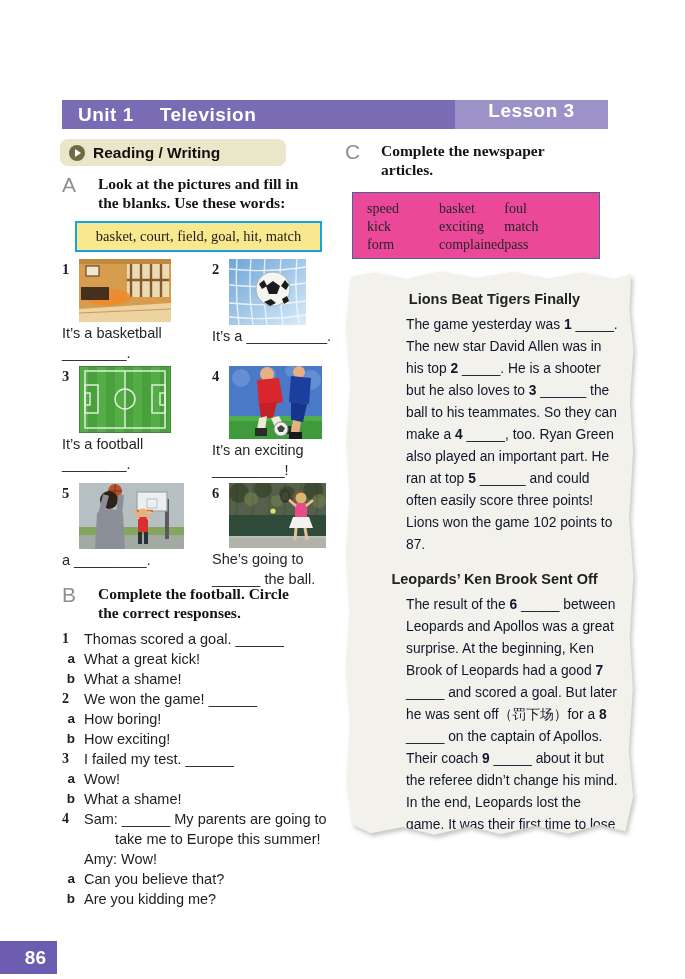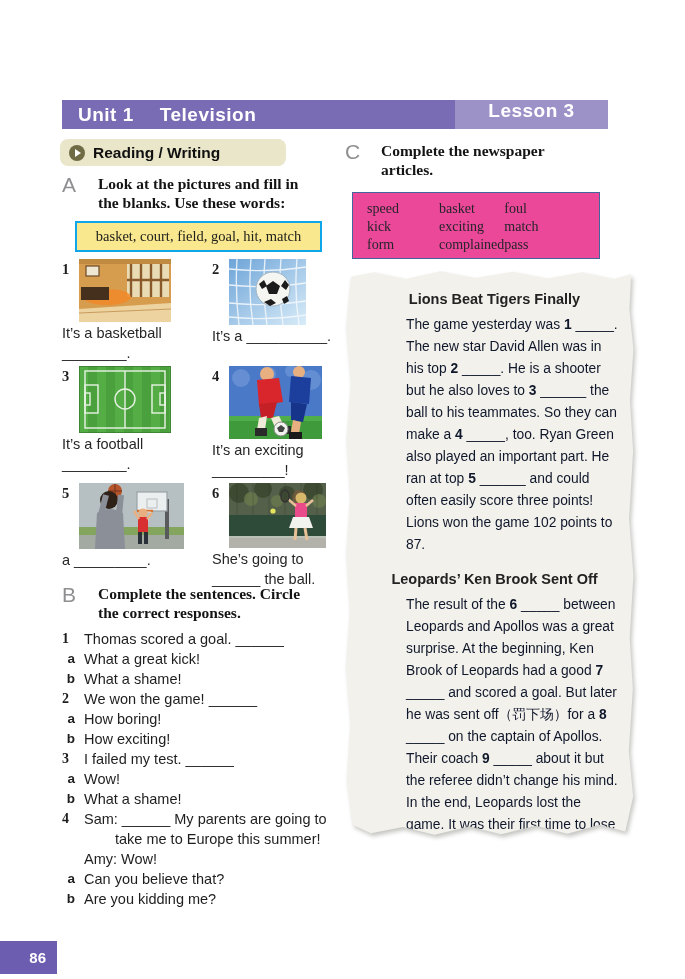--- a/index.html
+++ b/index.html
@@ -59,21 +59,21 @@
   .paper { width:100%; height:100%; background:#f3f1ec;
     clip-path:polygon(2% 1.2%, 10% .4%, 21% 1.6%, 33% .2%, 45% 1.4%, 58% .3%, 70% 1.5%, 82% .4%, 93% 1.6%, 99% .7%, 98.4% 7%, 99.8% 14%, 98.6% 23%, 99.7% 32%, 98.3% 44%, 99.8% 54%, 98.5% 65%, 99.6% 74%, 98.2% 85%, 99.7% 93%, 97% 99.2%, 88% 98%, 77% 99.6%, 66% 98.2%, 54% 99.7%, 43% 98.3%, 31% 99.8%, 20% 98.4%, 9% 99.5%, 2.6% 98%, .6% 90%, 1.9% 80%, .3% 70%, 1.7% 60%, .4% 50%, 1.8% 40%, .5% 30%, 2% 20%, .4% 10%);
     padding:21px 15px 0 25px; }
   .article-title { text-align:center; font-weight:bold; font-size:14.5px; color:#222; }
   .article-body { margin-top:7px; font-size:13.8px; line-height:22px; color:#0f172a;margin-left:36px; }
   .article-body b { font-weight:bold; }
   .article + .article { margin-top:15px; }
 
   
   .page-num-box { position:absolute; left:0; top:941px; width:57px; height:33px; background:#6c5db0; display:flex; align-items:center; justify-content:flex-end; padding-right:11px; }
-  .page-num-box span { color:#fff; font-weight:bold; font-size:15px; }
+  .page-num-box span { color:#fff; font-weight:bold; font-size:19px; }
 </style>
 </head>
 <body>
 
 <div class="page">
 
   <div class="unit-bar">
     <span class="unit-label">Unit 1</span>
     <span class="unit-topic">Television</span>
     <div class="lesson-seg">
@@ -311,21 +311,21 @@
           </div>
         </div>
       </div>
     </div>
   </div>
 
   <div class="section-b">
     <div class="sec-head">
       <span class="sec-letter">B</span>
       <div class="sec-title">
-        <div>Complete the sentences. Circle</div>
+        <div>Complete the football. Circle</div>
         <div>the correct responses.</div>
       </div>
     </div>
     <div class="b-list">
 
       <div class="b-item">
         <div class="b-prompt">
             <span class="b-num">1</span>
             <span>Thomas scored a goal. ______</span>
           </div>

